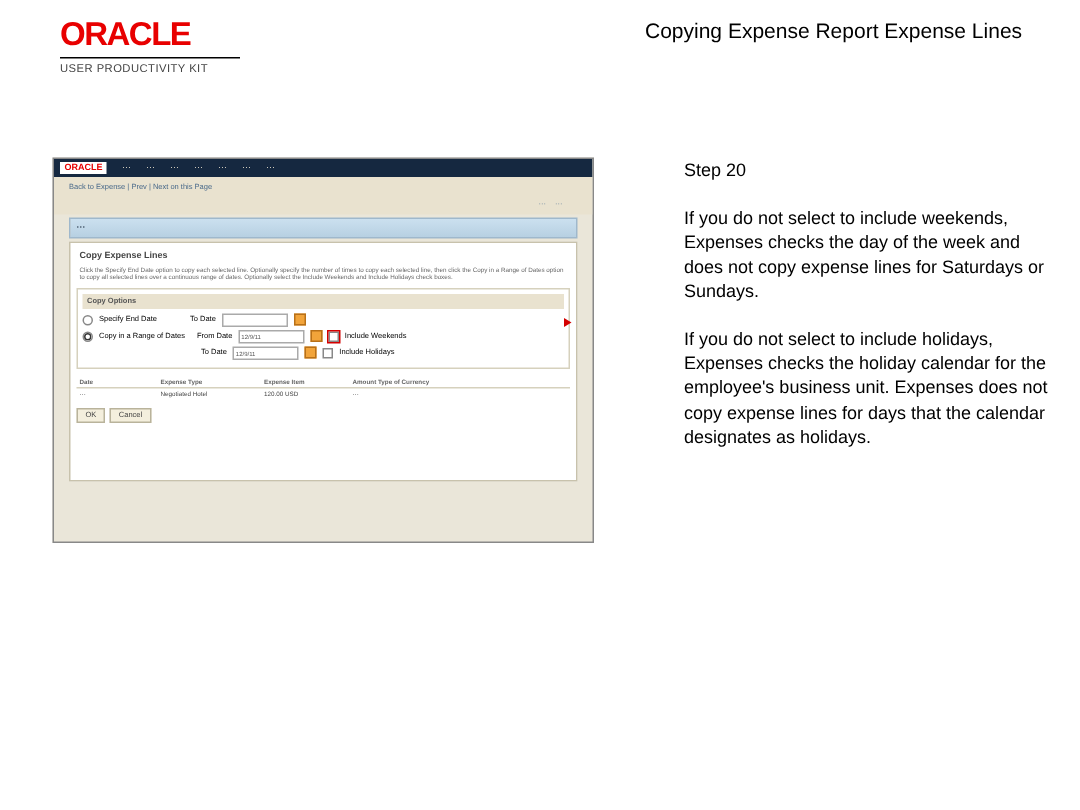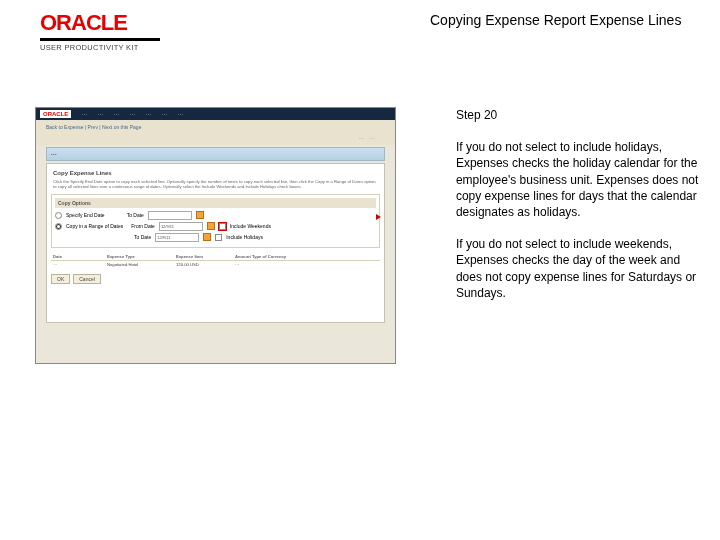--- a/index.html
+++ b/index.html
@@ -25,21 +25,21 @@
   color: #e80000;
   font-weight: bold;
   font-size: 22px;
   letter-spacing: -1px;
   font-family: Arial, sans-serif;
 }
 .logo-sub {
   font-size: 7.5px;
   color: #444;
   letter-spacing: 0.3px;
-  border-top: 3px solid #000000;
+  border-top: 1px solid #000000;
   margin-top: 2px;
   padding-top: 2px;
   width: 120px;
 }
 .title {
   font-size: 14px;
   margin-left: 230px;
   padding-top: 2px;
   text-align: right;
 }
@@ -324,16 +324,16 @@
       </div>
       <div class="shot-btns">
         <span class="minibtn">OK</span>
         <span class="minibtn">Cancel</span>
       </div>
     </div>
   </div>
 
   <div class="rpane">
     <p class="step">Step 20</p>
+    <p>If you do not select to include weekends, Expenses checks the day of the week and does not copy expense lines for Saturdays or Sundays.</p>
     <p>If you do not select to include holidays, Expenses checks the holiday calendar for the employee's business unit. Expenses does not copy expense lines for days that the calendar designates as holidays.</p>
-    <p>If you do not select to include weekends, Expenses checks the day of the week and does not copy expense lines for Saturdays or Sundays.</p>
   </div>
 </div>
 
 </body></html>

